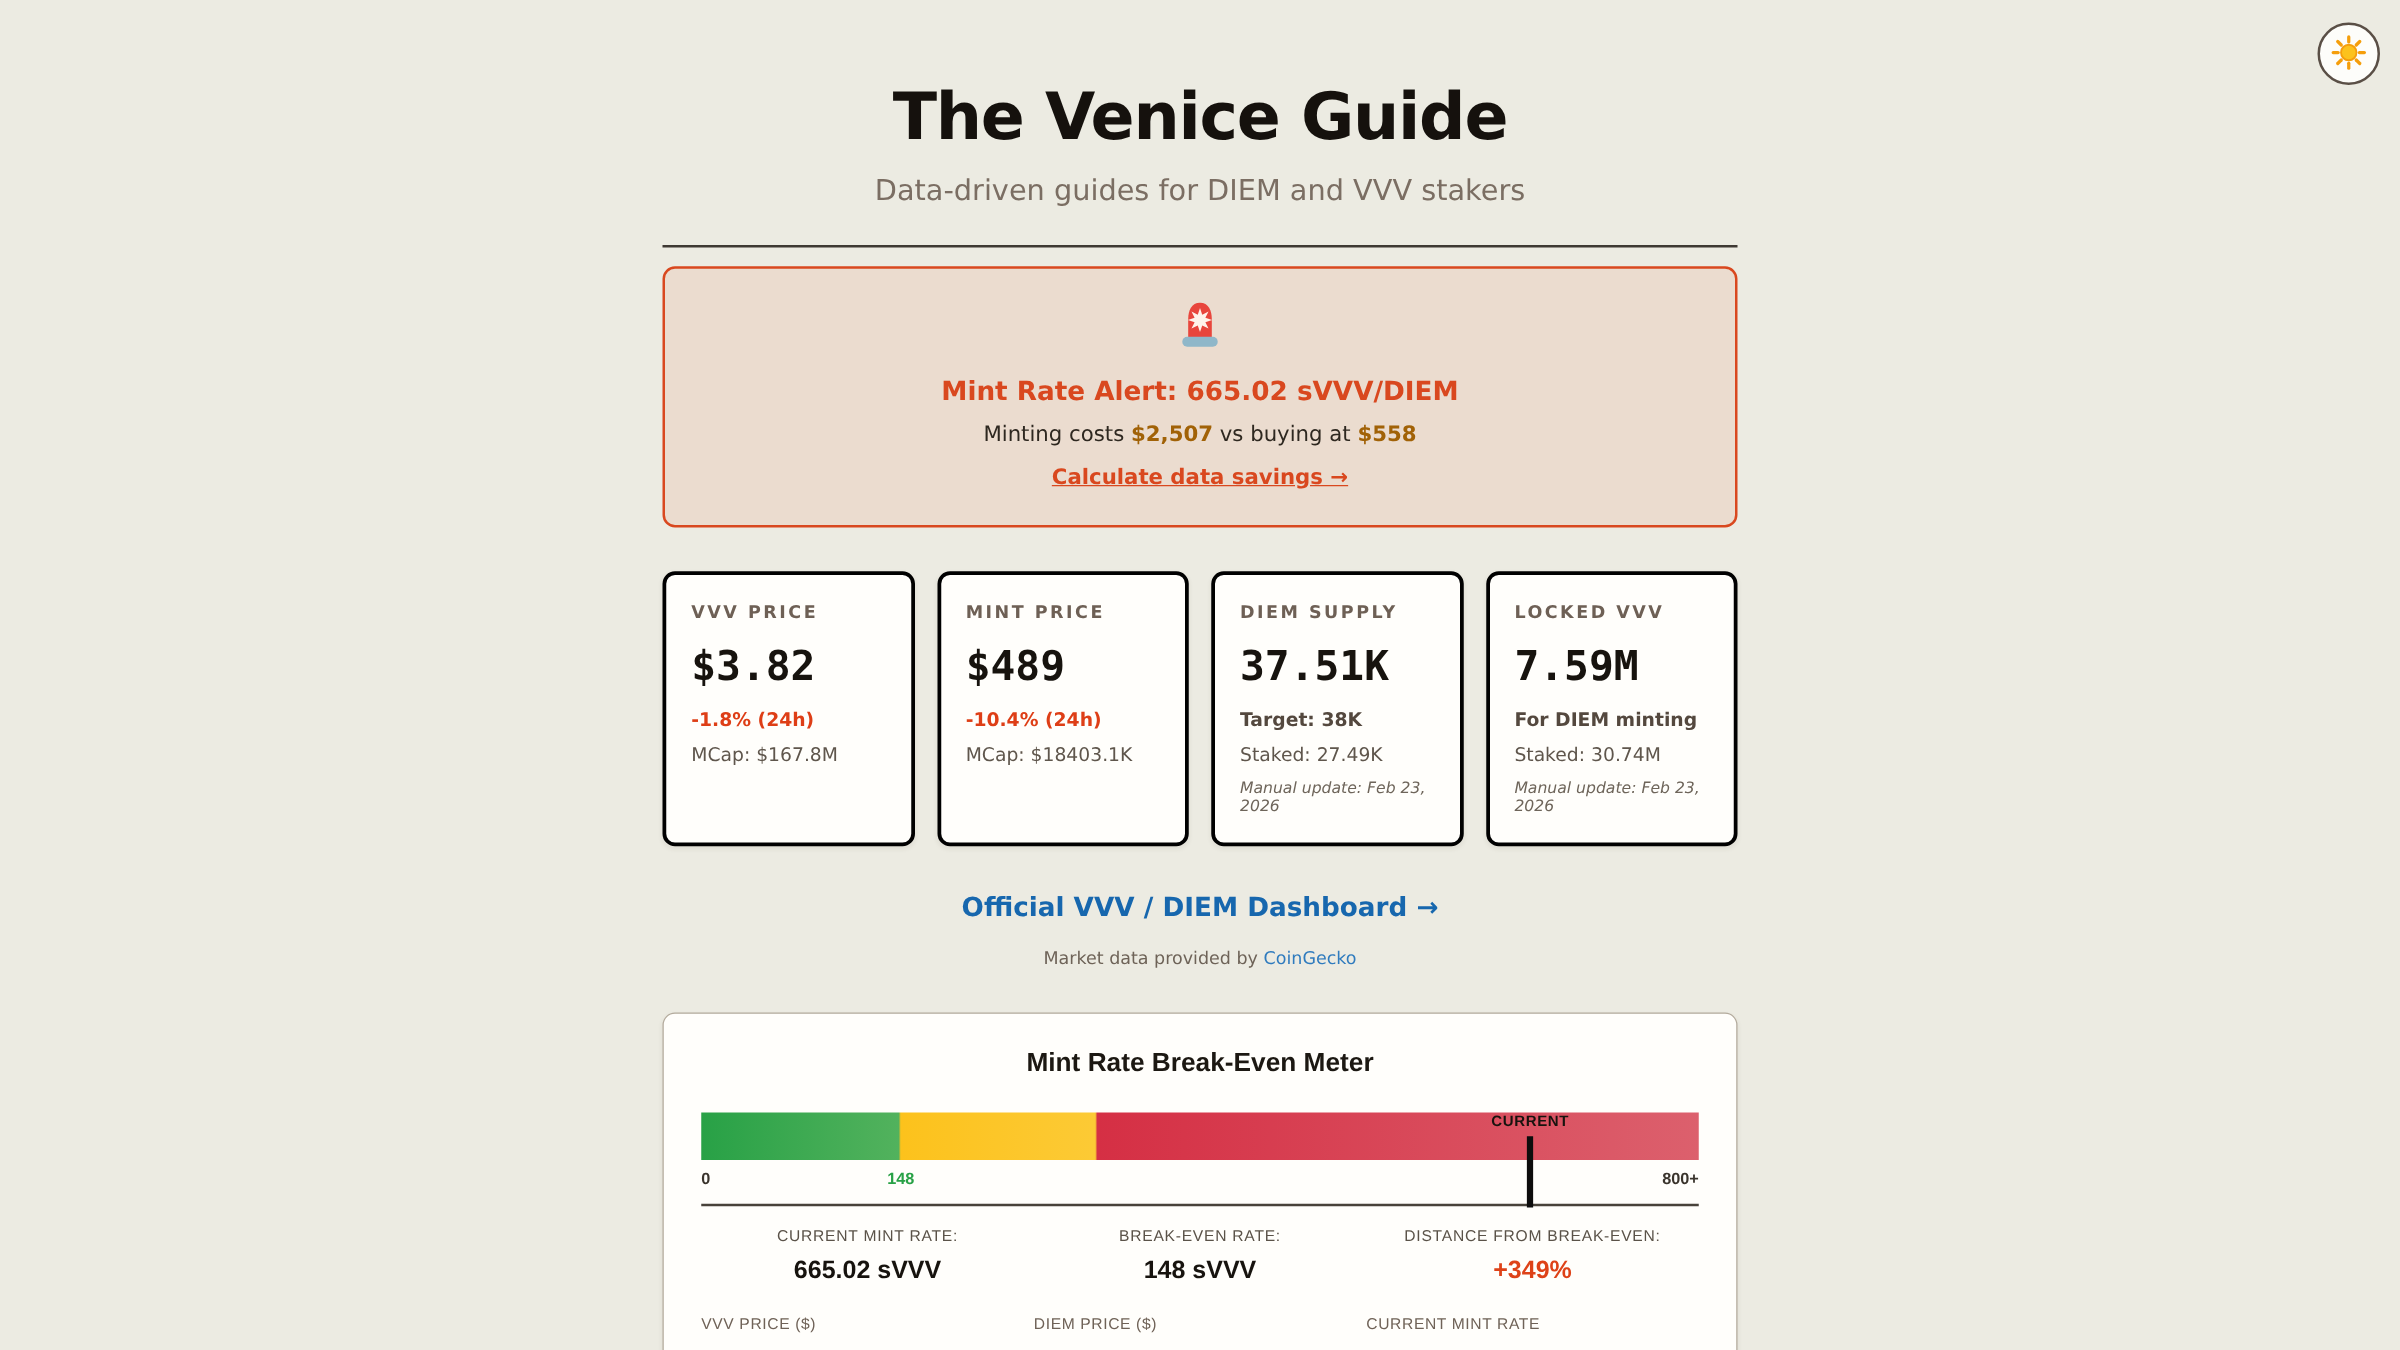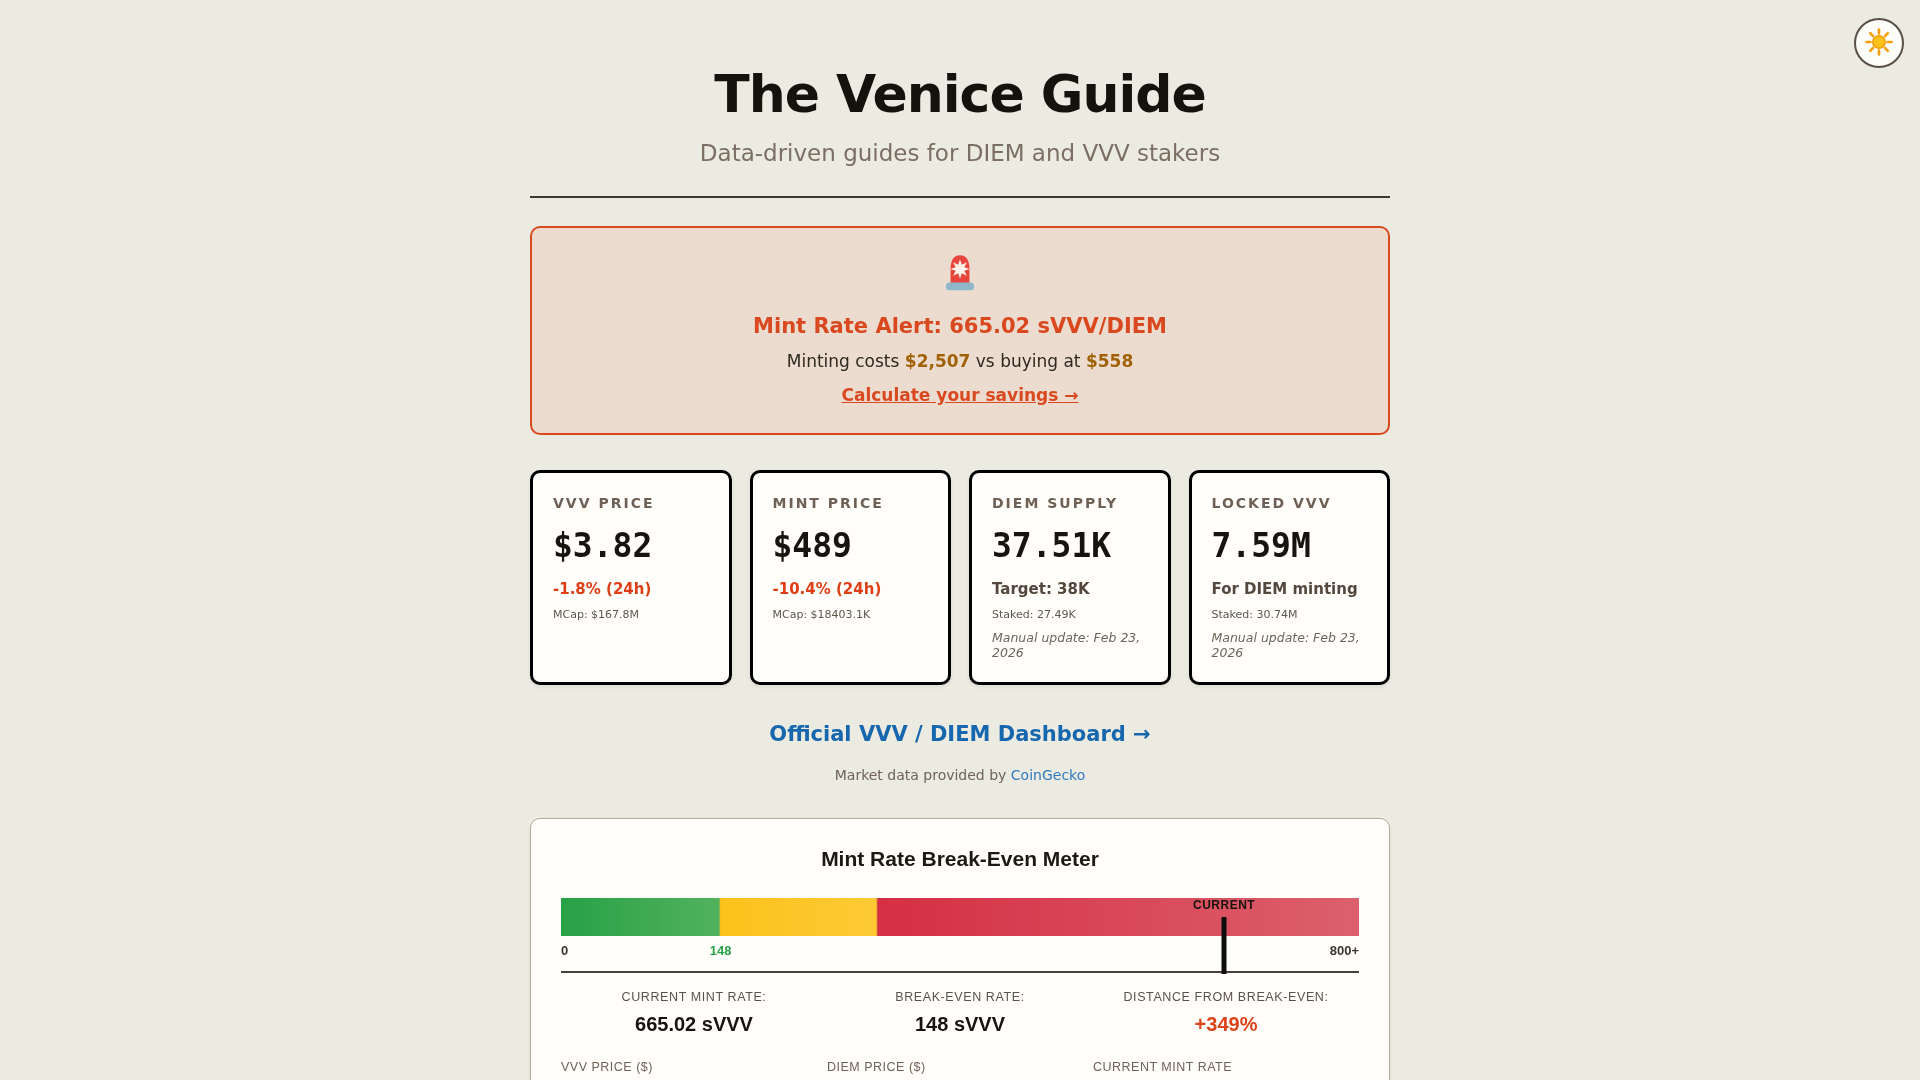--- a/index.html
+++ b/index.html
@@ -23,21 +23,21 @@
   .page-title {
     text-align:center; font-size:52px; font-weight:bold;
     letter-spacing:-1px; color:#15110D;
   }
   .page-subtitle {
     text-align:center; font-size:23px; color:#7B6E63; margin-top:16px;
   }
   .top-rule { border:none; border-top:2px solid #3E3933; margin-top:30px; }
 
   .alert-box {
-    margin-top:28px; background:#EBDCCF;
+    margin-top:15px; background:#EBDCCF;
     border:2px solid #D9481F; border-radius:10px;
     text-align:center; padding:24px 20px 28px;
   }
   .alert-title { color:#D9481F; font-weight:bold; font-size:21px; margin-top:16px; }
   .alert-body { font-size:17px; color:#2E2820; margin-top:13px; }
   .alert-body b { color:#a16207; }
   .alert-link {
     display:inline-block; margin-top:14px; color:#D9481F;
     font-weight:bold; font-size:17px; text-decoration:underline; cursor:pointer;
   }
@@ -48,21 +48,21 @@
     padding:22px 20px; box-shadow:0 2px 4px rgba(60,50,40,.08);
     min-height:186px;
   }
   .card-label { font-size:14px; font-weight:bold; letter-spacing:2px; color:#6E6055; }
   .card-value {
     font-family:"DejaVu Sans Mono", monospace; font-weight:bold;
     font-size:33px; color:#17130E; margin-top:15px;
   }
   .card-change { font-size:15px; font-weight:bold; color:#DE3E16; margin-top:15px; }
   .card-sub    { font-size:15px; font-weight:bold; color:#54483E; margin-top:15px; }
-  .card-detail { font-size:11px; color:#5F564C; margin-top:10px; }
+  .card-detail { font-size:15px; color:#5F564C; margin-top:10px; }
   .card-note   { font-size:12.5px; font-style:italic; color:#6E655A; margin-top:9px; }
 
   .dashboard-link {
     display:block; text-align:center; margin-top:37px;
     color:#1767AE; font-weight:bold; font-size:21px; text-decoration:none; cursor:pointer;
   }
   .provider-line { text-align:center; font-size:14px; color:#6E6358; margin-top:21px; }
   .provider-link { color:#2F7BBE; text-decoration:none; cursor:pointer; }
 
   .meter-card {
@@ -136,21 +136,21 @@
       <svg width="42" height="42" viewBox="0 0 40 40">
         <path d="M20 3 C13.5 3 11 9 11 15.5 L11 30 L29 30 L29 15.5 C29 9 26.5 3 20 3 Z" fill="#E8453C"></path>
         <path fill="#FFF2EA" d="M20 7 l1.7 5.1 4.8-2.4 -2.4 4.8 5.1 1.7 -5.1 1.7 2.4 4.8 -4.8-2.4 -1.7 5.1 -1.7-5.1 -4.8 2.4 2.4-4.8 -5.1-1.7 5.1-1.7 -2.4-4.8 4.8 2.4 z"></path>
         <rect x="6.5" y="29" width="27" height="7.5" rx="3.75" fill="#8FB7C9"></rect>
       </svg>
     </span>
     <div class="alert-title">Mint Rate Alert: 665.02 sVVV/DIEM</div>
     <div class="alert-body">
       <span>Minting costs </span><b>$2,507</b><span> vs buying at </span><b>$558</b>
     </div>
-    <a class="alert-link">Calculate your savings →</a>
+    <a class="alert-link">Calculate data savings →</a>
   </div>
 
   <div class="cards-row">
     <div class="stat-card">
       <div class="card-label">VVV PRICE</div>
       <div class="card-value">$3.82</div>
       <div class="card-change">-1.8% (24h)</div>
       <div class="card-detail">MCap: $167.8M</div>
     </div>
     <div class="stat-card">

